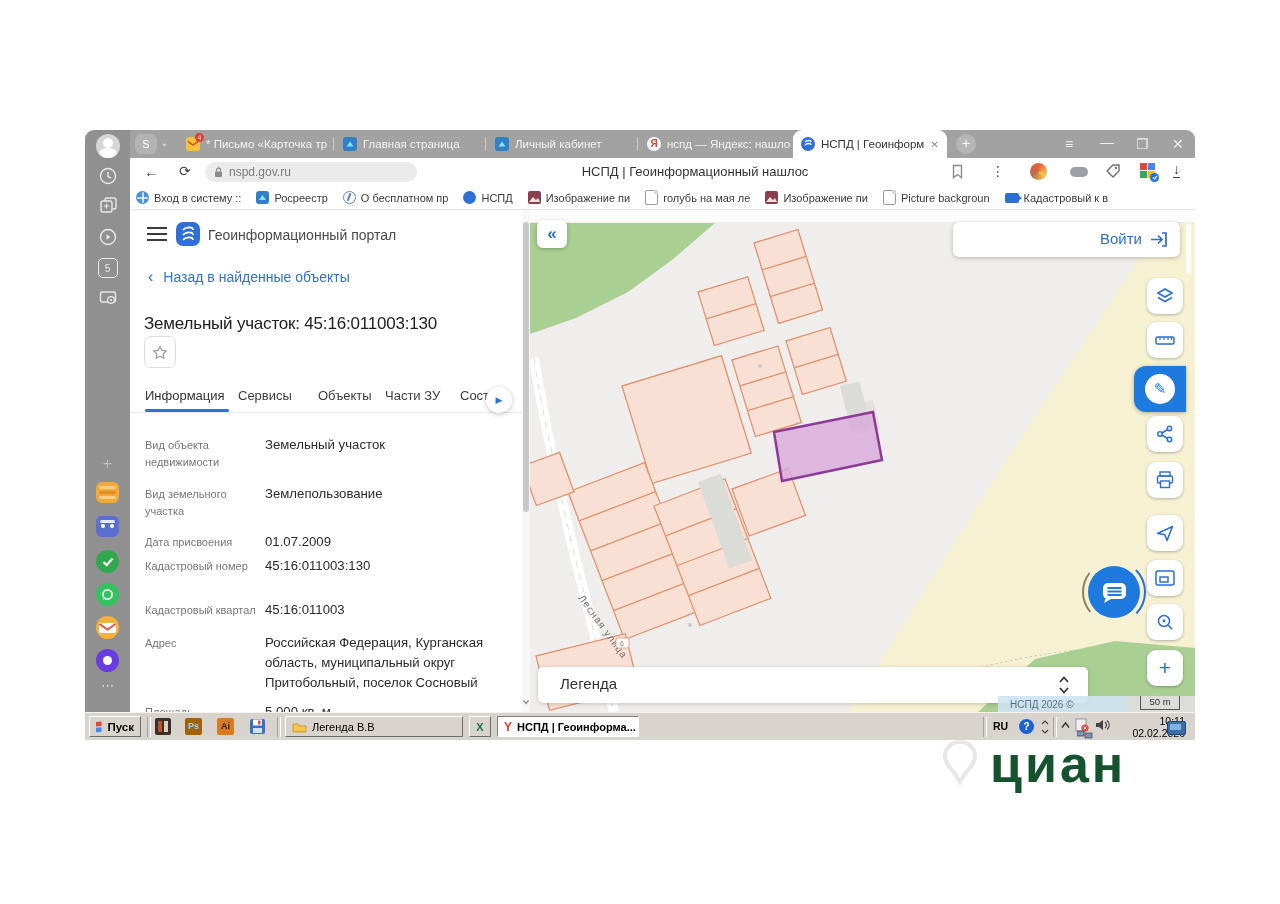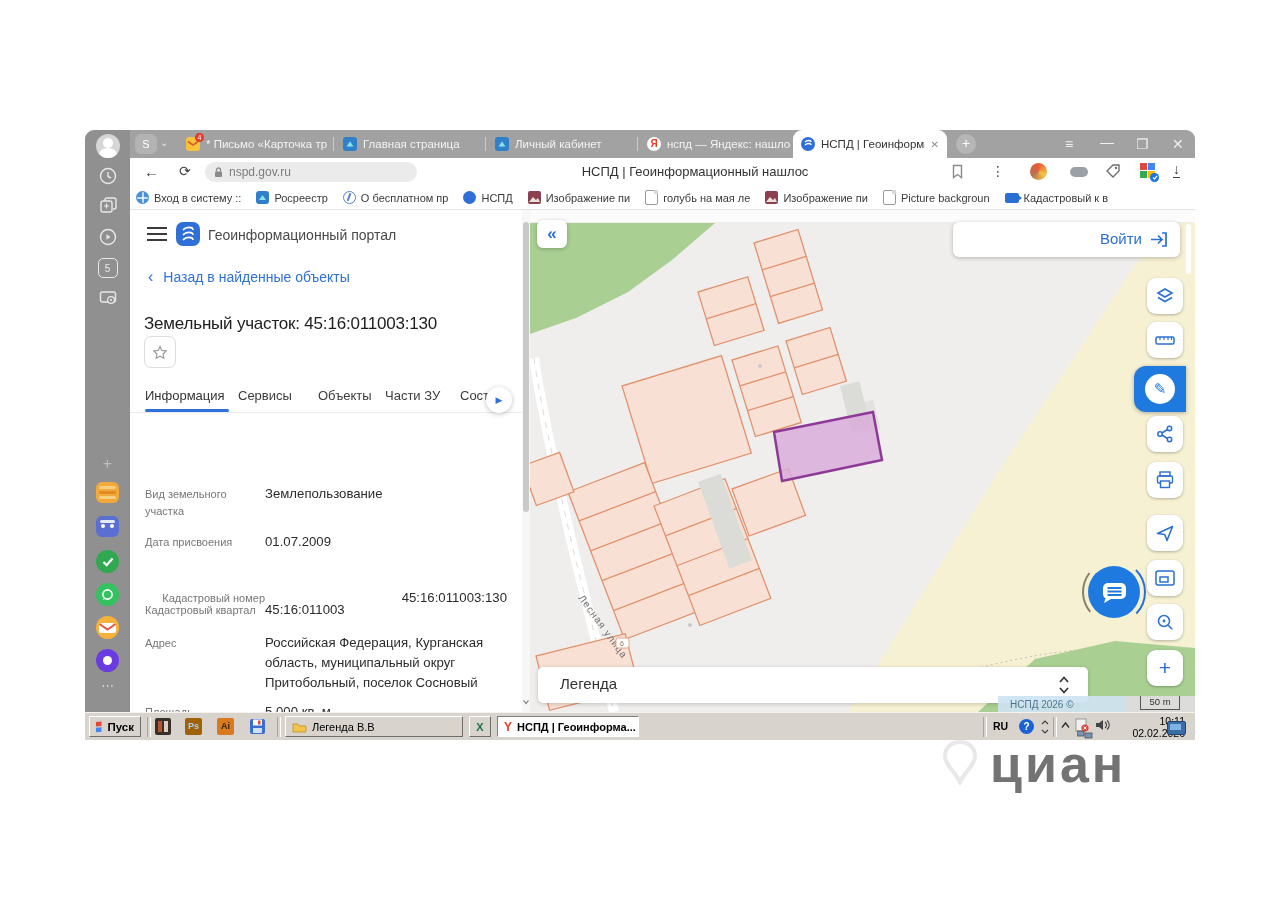--- a/index.html
+++ b/index.html
@@ -308,29 +308,33 @@
       <span class="ptab" style="left:15px;color:#333;">Информация</span>
       <span class="ptab" style="left:108px;">Сервисы</span>
       <span class="ptab" style="left:180px;margin-left:8px;">Объекты</span>
       <span class="ptab" style="left:255px;">Части ЗУ</span>
       <span class="ptab" style="left:330px;">Соста</span>
     </div>
     <div class="abs" style="left:0;top:202px;width:392px;height:1px;background:#ececec;"></div>
     <div class="abs" style="left:15px;top:199px;width:84px;height:3px;background:#2e71d8;border-radius:2px;"></div>
     <div class="abs" style="left:356px;top:177px;width:26px;height:26px;border-radius:50%;background:#fff;box-shadow:0 1px 5px rgba(0,0,0,.25);display:flex;align-items:center;justify-content:center;color:#2e71d8;font-size:9px;">▶</div>
 
+    <div class="field" style="top:225px;">
+      <div class="lbl">Вид объекта недвижимости</div>
+        <div class="val">Земельный участок</div>
+    </div>
     <div class="field" style="top:274px;">
       <div class="lbl">Вид земельного участка</div>
         <div class="val">Землепользование</div>
     </div>
     <div class="field" style="top:322px;">
       <div class="lbl">Дата присвоения</div>
         <div class="val">01.07.2009</div>
     </div>
-    <div class="field" style="top:378px;text-align:right;">
+    <div class="field" style="top:346px;">
       <div class="lbl">Кадастровый номер</div>
         <div class="val">45:16:011003:130</div>
     </div>
     <div class="field" style="top:390px;">
       <div class="lbl">Кадастровый квартал</div>
         <div class="val">45:16:011003</div>
     </div>
     <div class="field" style="top:423px;">
       <div class="lbl">Адрес</div>
         <div class="val">Российская Федерация, Курганская область, муниципальный округ Притобольный, поселок Сосновый</div>
@@ -595,16 +599,16 @@
     </div>
     <div class="abs" style="left:1082px;top:8px;width:17px;height:12px;background:#3a6ea5;border:1px solid #24476b;border-radius:2px;">
         <div style="position:absolute;left:2px;top:2px;width:11px;height:6px;background:#7fb2e5;"></div>
       </div>
   </div>
 
   <div class="abs" style="left:940px;top:738px;display:flex;align-items:flex-start;gap:10px;">
     <svg width="40" height="52">
       <path d="M20 4c9 0 15 6 15 14 0 9-9 14-15 26C14 32 5 27 5 18 5 10 11 4 20 4z" fill="none" stroke="#e9e7e7" stroke-width="4"></path>
     </svg>
-    <span style="font-size:52px;font-weight:600;color:#737373;letter-spacing:3px;line-height:1;">циан</span>
+    <span style="font-size:52px;font-weight:600;color:#14532d;letter-spacing:3px;line-height:1;">циан</span>
   </div>
 
 </div>
 
 </body></html>

